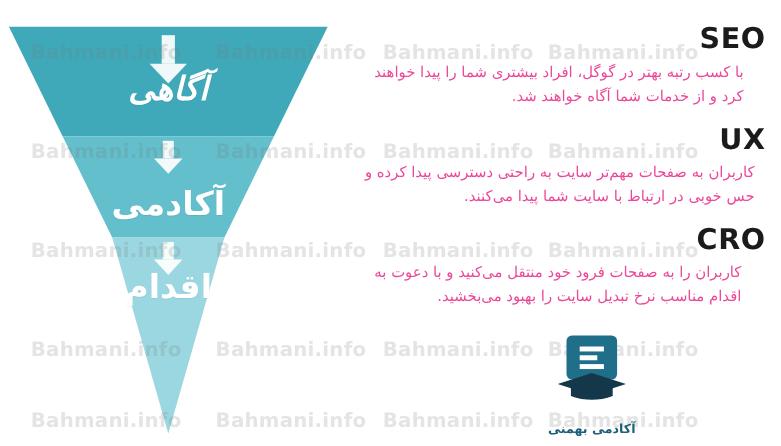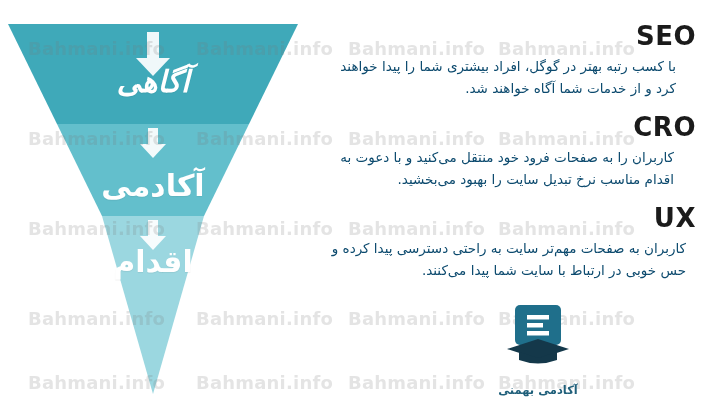--- a/index.html
+++ b/index.html
@@ -114,21 +114,21 @@
     color: #1b1b1b;
     line-height: 1.1;
     direction: ltr;
     text-align: right;
     letter-spacing: 0.5px;
     margin-bottom: 4px;
   }
   .block-body {
     font-size: 13.5px;
     line-height: 1.65;
-    color: #0c4a6e;
+    color: #ec4899;
     direction: rtl;
     text-align: right;
   }
   #block-0 .block-body { width: 352px; margin-right: 20px; }
   #block-1 .block-body { width: 362px; margin-right: 10px; }
   #block-2 .block-body { width: 350px; margin-right: 22px; }
 
   
   .logo {
     position: absolute;
@@ -203,27 +203,27 @@
     <div class="wm" style="left: 196px; top: 372px; color: rgba(120, 120, 120, 0.2);">Bahmani.info</div>
     <div class="wm" style="left: 348px; top: 372px; color: rgba(120, 120, 120, 0.2);">Bahmani.info</div>
     <div class="wm" style="left: 498px; top: 372px; color: rgba(120, 120, 120, 0.2);">Bahmani.info</div>
   </div>
 
   <div class="content">
     <div class="block" id="block-0">
       <div class="block-title">SEO</div>
       <div class="block-body">با کسب رتبه بهتر در گوگل، افراد بیشتری شما را پیدا خواهند کرد و از خدمات شما آگاه خواهند شد.</div>
     </div>
+    <div class="block" id="block-1">
+      <div class="block-title">UX</div>
+      <div class="block-body">کاربران به صفحات مهم‌تر سایت به راحتی دسترسی پیدا کرده و حس خوبی در ارتباط با سایت شما پیدا می‌کنند.</div>
+    </div>
     <div class="block" id="block-2">
       <div class="block-title">CRO</div>
       <div class="block-body">کاربران را به صفحات فرود خود منتقل می‌کنید و با دعوت به اقدام مناسب نرخ تبدیل سایت را بهبود می‌بخشید.</div>
-    </div>
-    <div class="block" id="block-1">
-      <div class="block-title">UX</div>
-      <div class="block-body">کاربران به صفحات مهم‌تر سایت به راحتی دسترسی پیدا کرده و حس خوبی در ارتباط با سایت شما پیدا می‌کنند.</div>
     </div>
   </div>
 
   <div class="logo">
     <div class="logo-mark">
       <svg width="66" height="62" viewBox="0 0 66 62" aria-hidden="true">
         <rect x="10" y="2" width="46" height="40" rx="5" fill="#1f6f8b"></rect>
         <rect x="22" y="12" width="22" height="4.5" fill="#ffffff"></rect>
         <rect x="22" y="20" width="16" height="4.5" fill="#ffffff"></rect>
         <rect x="22" y="28" width="22" height="4.5" fill="#ffffff"></rect>

